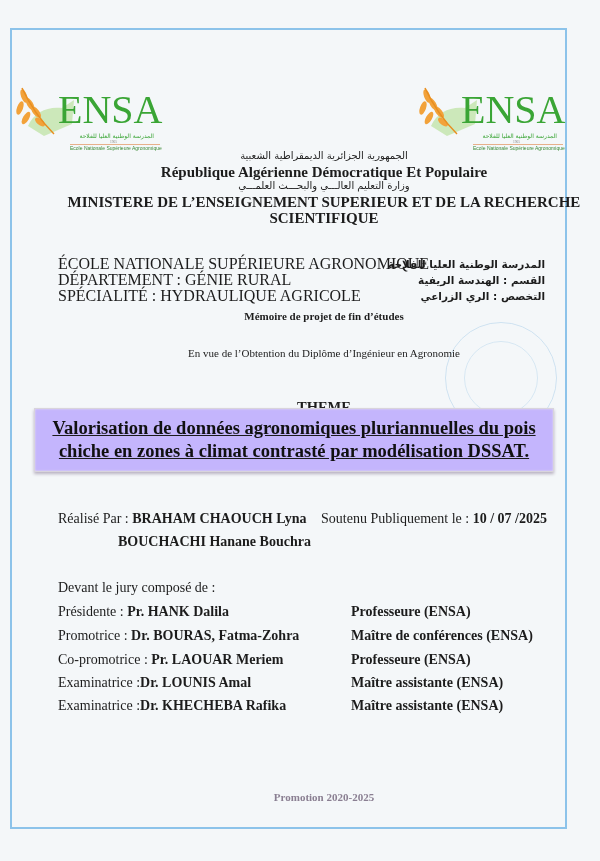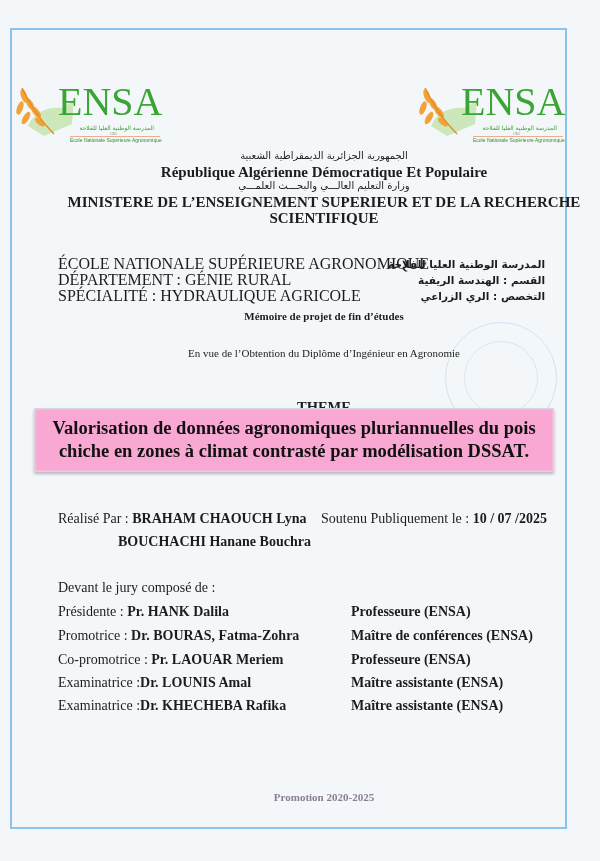--- a/index.html
+++ b/index.html
@@ -9,35 +9,35 @@
       font-family: "Liberation Serif", serif;
       color: #1c1c1c;
       position: relative;
     }
     .frame {
       position: absolute; left: 10px; top: 28px;
       width: 553px; height: 797px;
       border: 2px solid #8cc3ea;
       box-sizing: content-box;
     }
-    .abs { position: absolute; }
+    .abs { position: absolute; margin-top: 8px; }
     .logo { position: absolute; width: 140px; height: 72px; }
     .logo svg { display: block; }
     .center { position: absolute; left: 0; width: 600px; text-align: center; padding-left: 24px; }
     .arabic { font-family: "DejaVu Sans", sans-serif; direction: rtl; }
     .hdr-ar { font-size: 10px; color: #222; }
     .hdr-fr { font-size: 15px; font-weight: bold; }
     .school-fr { position: absolute; left: 58px; font-size: 16px; font-weight: normal; line-height: 16px; }
     .school-ar { position: absolute; right: 55px; font-size: 10.5px; font-weight: bold; text-align: right; line-height: 16px; direction: rtl; font-family: "DejaVu Sans", sans-serif; }
     .title-box {
       position: absolute; left: 34px; top: 408px; width: 518px; height: 62px;
       border: 1px solid #d8d4dc;
       box-shadow: 0 2px 3px #b9b2c2, inset 0 0 2px #e6e3ea;
-      background: #f9a8d4;
-      display: flex; align-items: center; justify-content: center; text-align: center;
+      background: #c4b5fd;
+      display: flex; align-items: center; justify-content: center; text-align: center; text-decoration: underline;
     }
     .title-text { font-size: 18.5px; font-weight: bold; line-height: 23px; color: #111; padding: 0 6px; }
     .line { position: absolute; font-size: 14px; white-space: nowrap; }
     .line b { font-weight: bold; }
     .stamp {
       position: absolute; left: 445px; top: 322px; width: 110px; height: 110px;
       border: 1px solid #c5ddef; border-radius: 50%; opacity: 0.8;
     }
     .stamp::after {
       content: ""; position: absolute; left: 18px; top: 18px; width: 72px; height: 72px;

